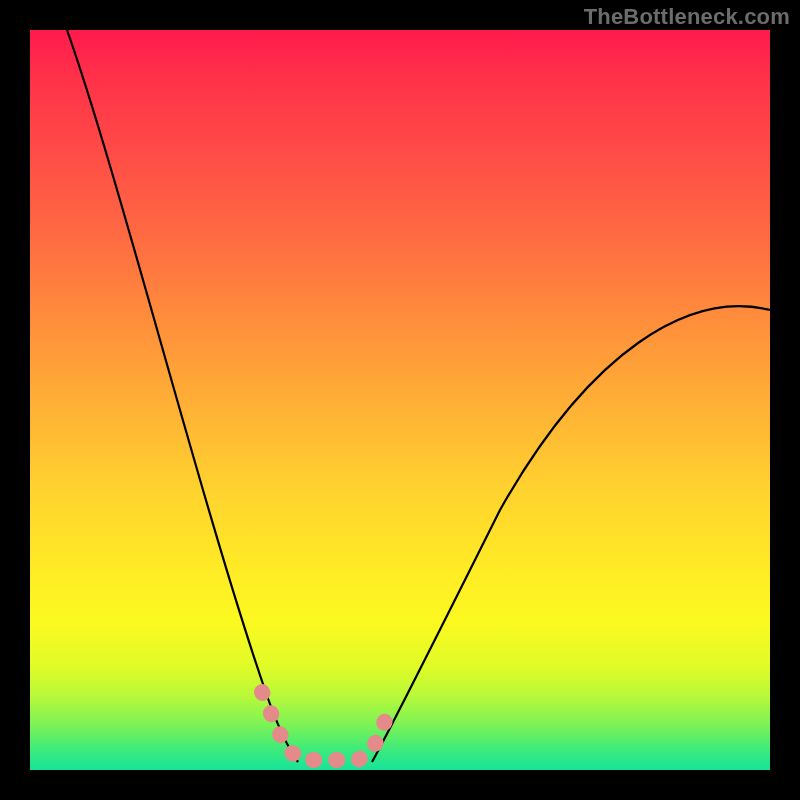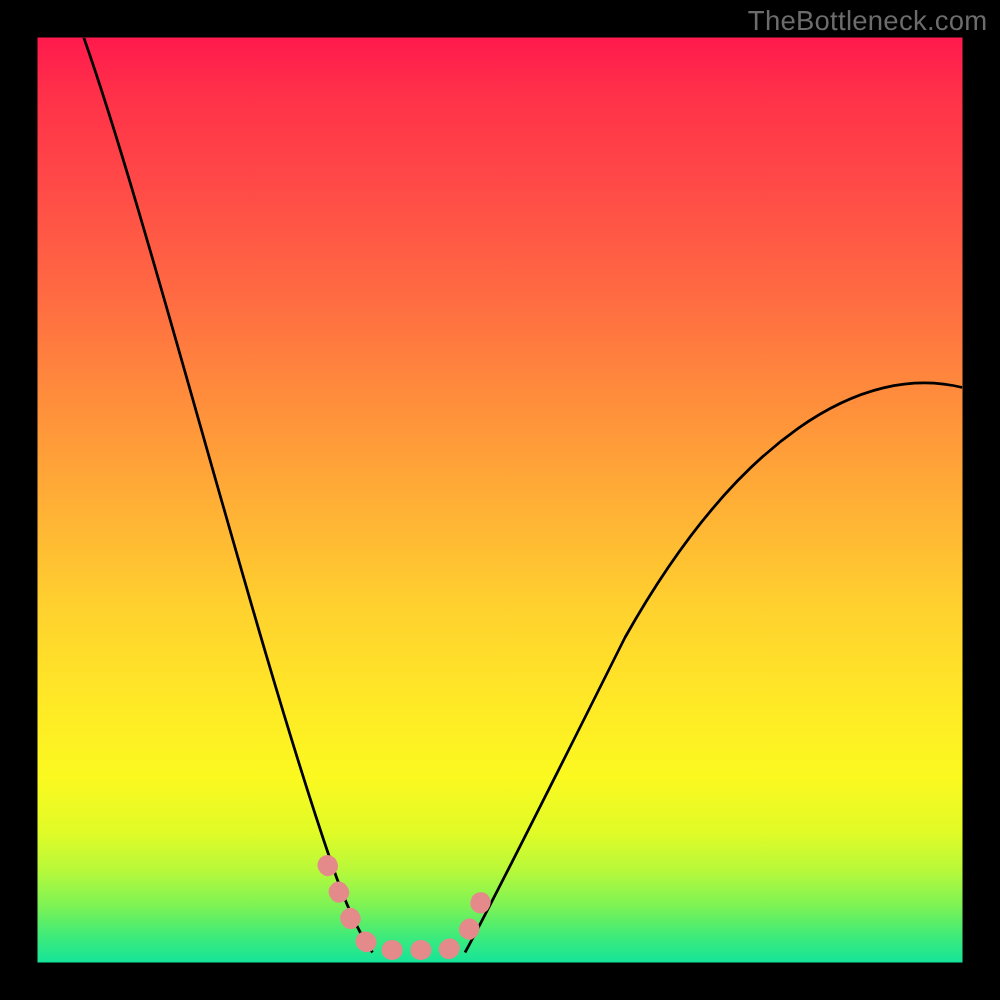--- a/index.html
+++ b/index.html
@@ -42,21 +42,21 @@
       #41eb78 97%,
       #15e49a 100%
     );
   }
   .watermark {
     position: absolute;
     top: 4px;
     right: 10px;
     color: #6c6c6c;
     font-size: 22px;
-    font-weight: 400;
+    font-weight: 700;
     letter-spacing: 0.2px;
   }
   svg.curves {
     position: absolute;
     left: 0;
     top: 0;
     width: 740px;
     height: 740px;
   }
 </style>

